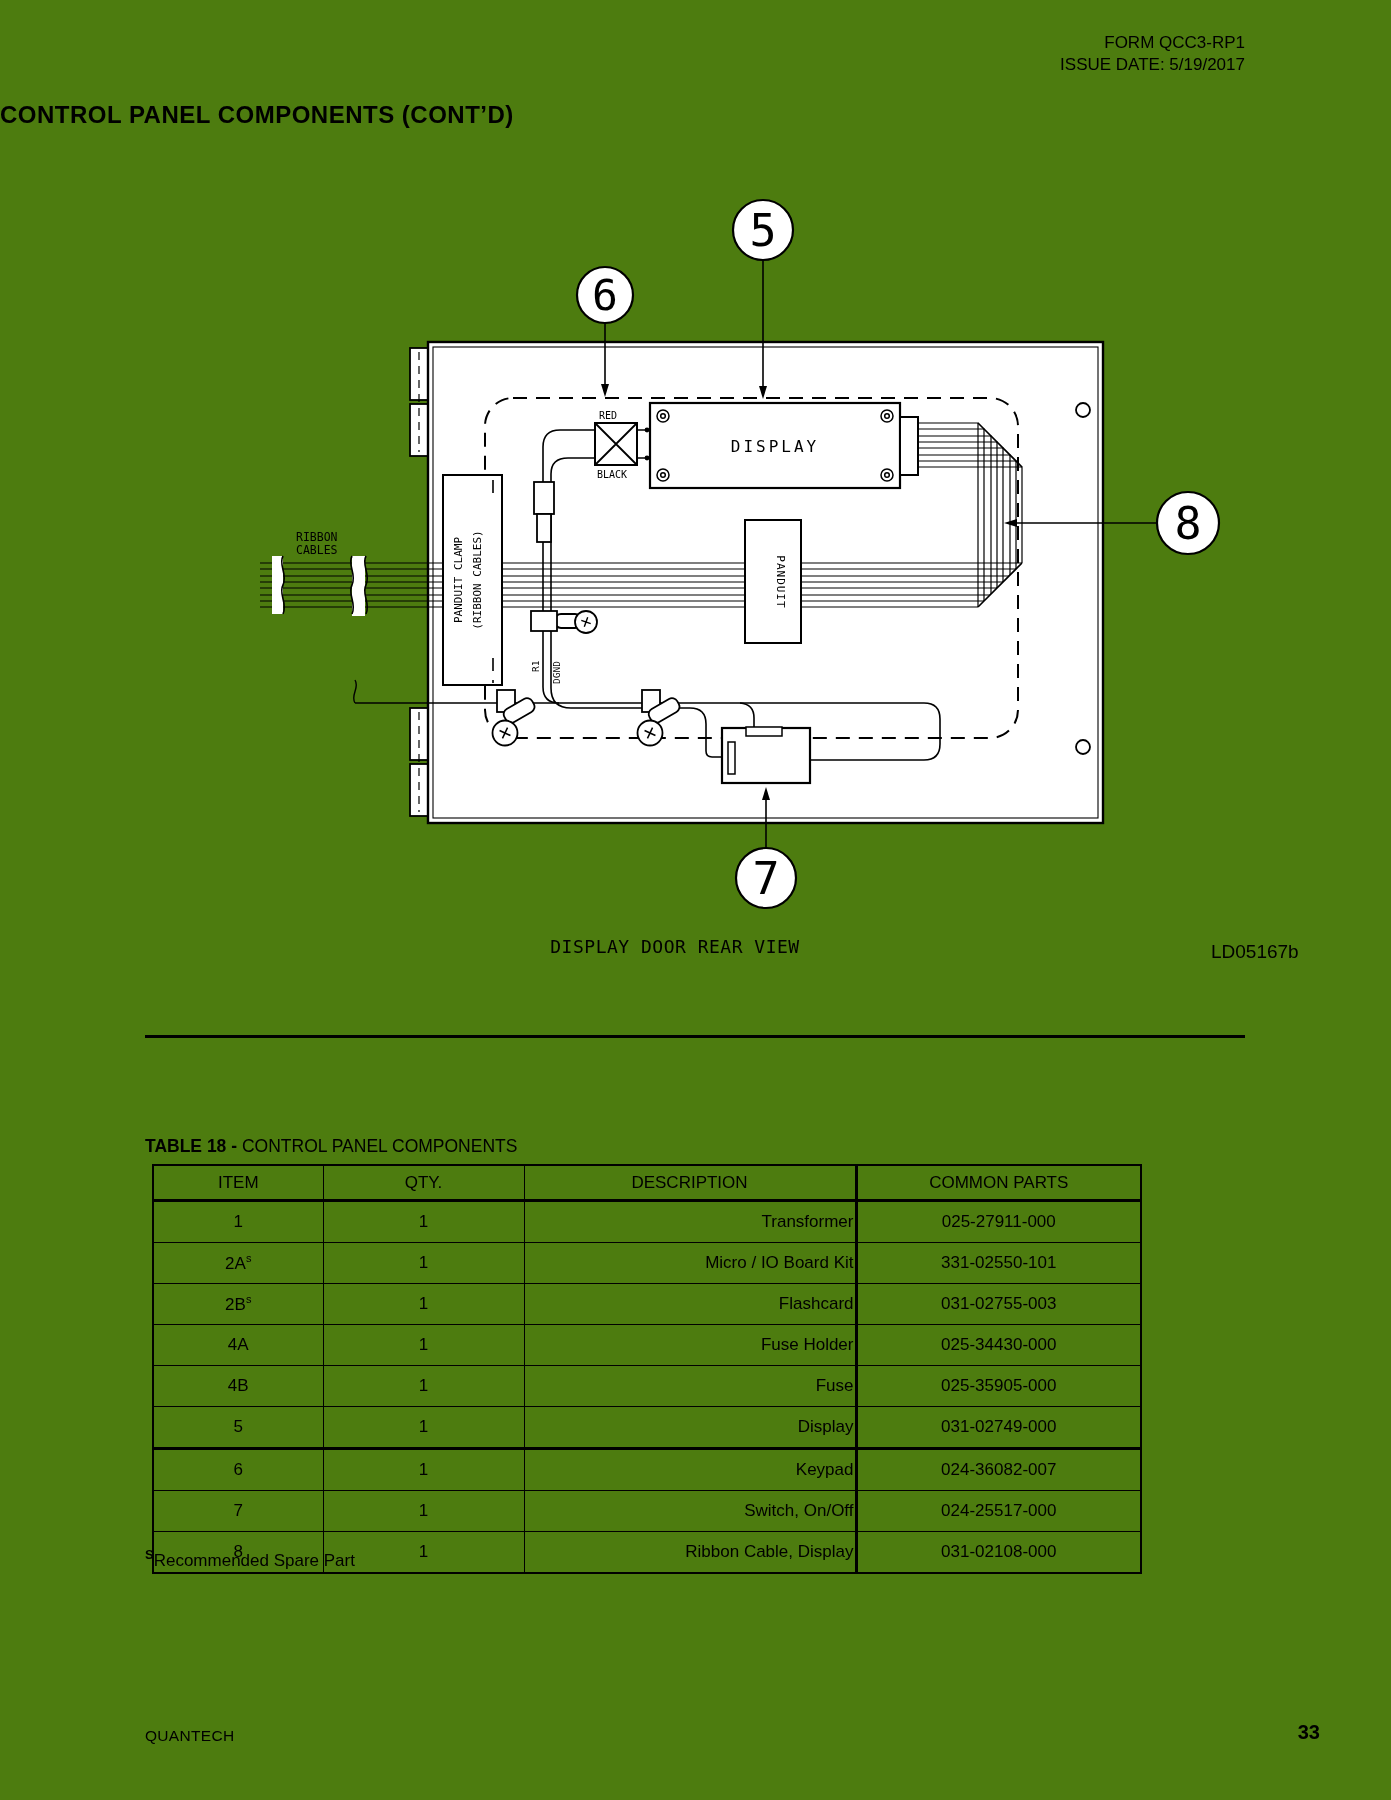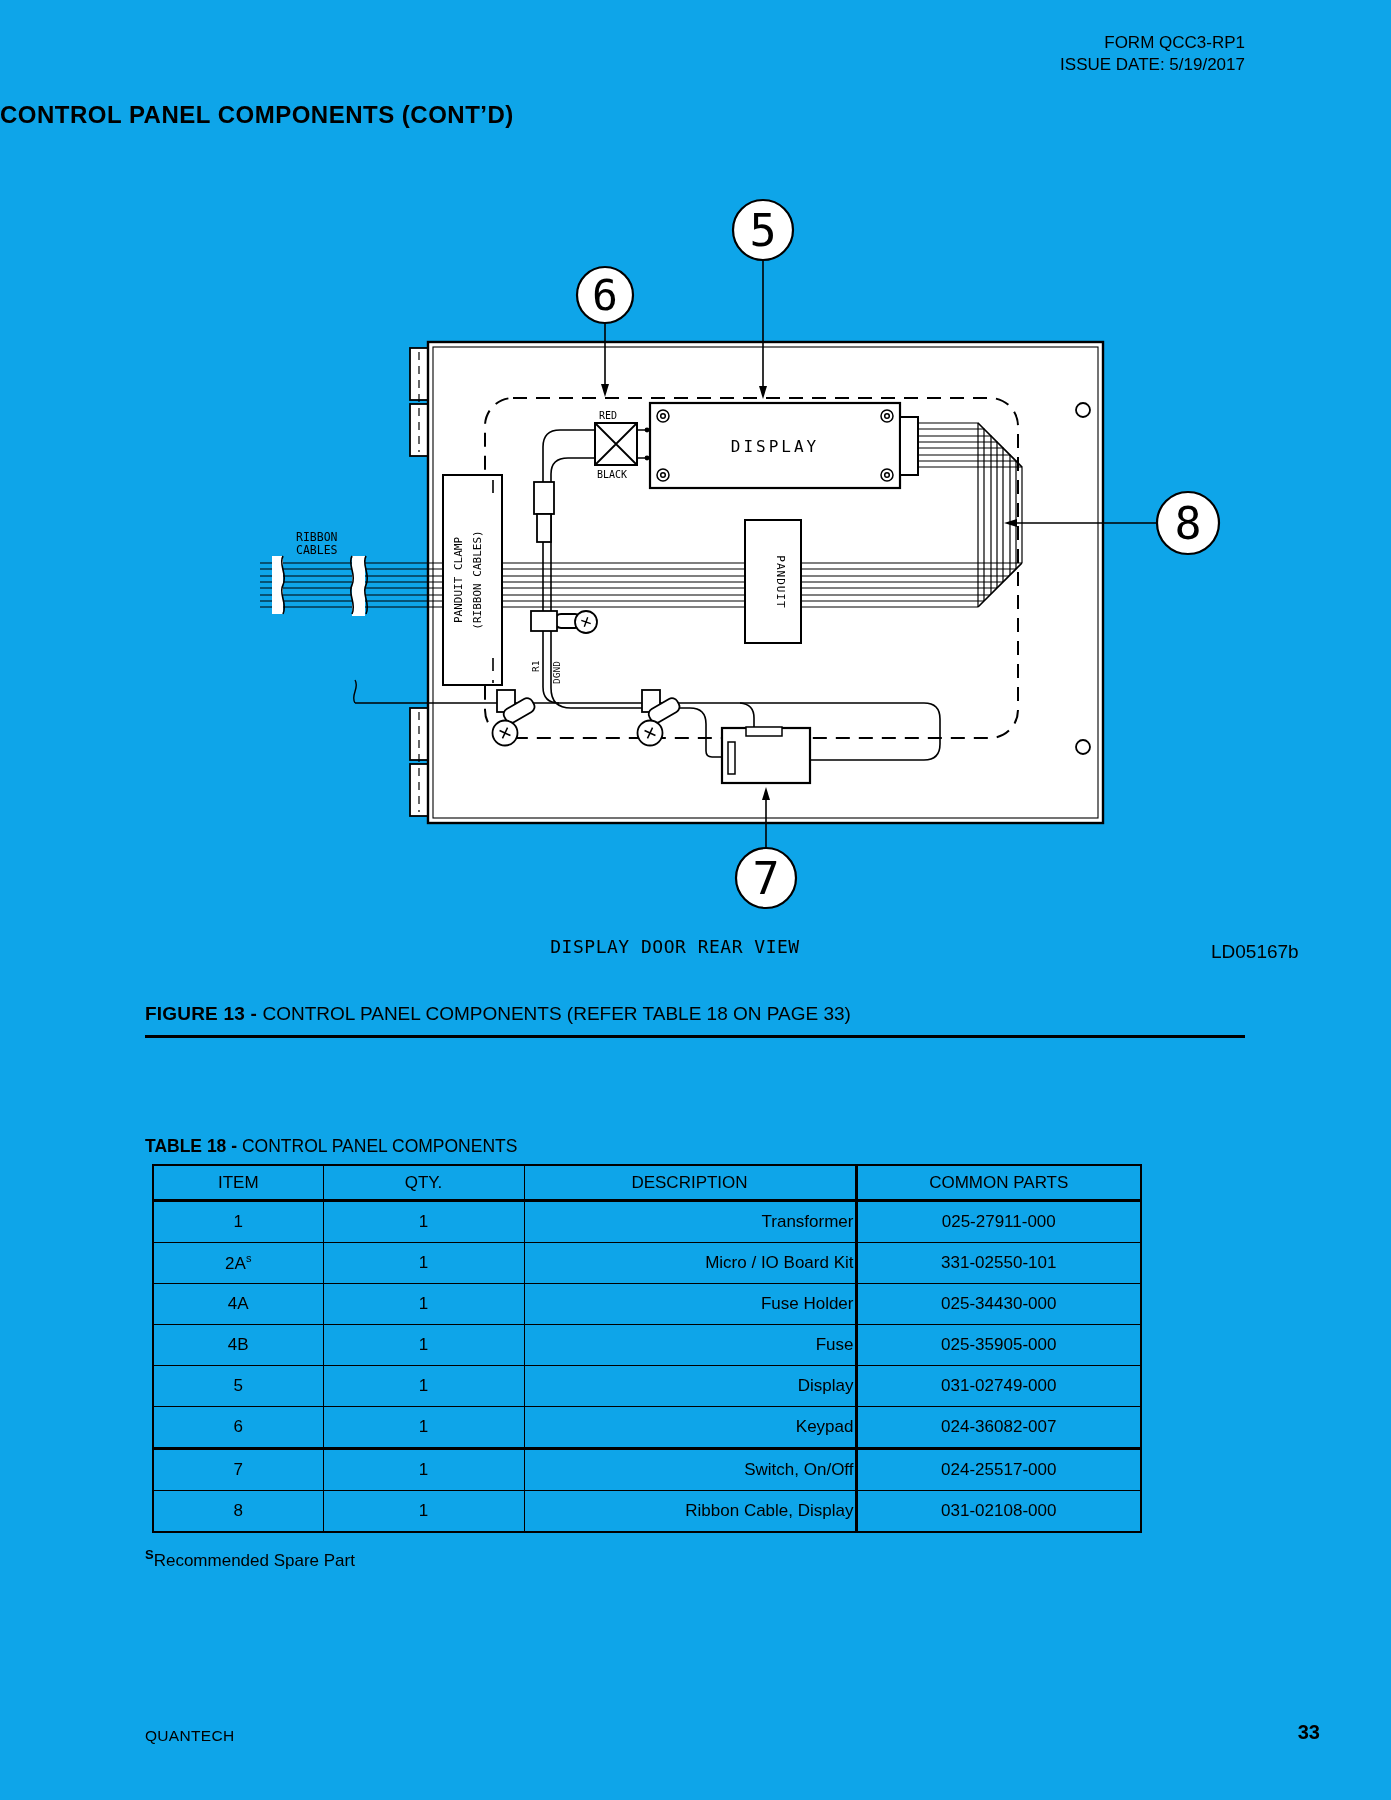--- a/index.html
+++ b/index.html
@@ -1,17 +1,17 @@
 <!DOCTYPE html>
 <html><head>
 <meta charset="utf-8">
 <style>
   html,body{margin:0;padding:0;background:#888;}
   .page{
-    position:relative;width:1391px;height:1800px;background:#0ea5e9;
+    position:relative;width:1391px;height:1800px;background:#4d7c0f;
     font-family:"Liberation Sans",sans-serif;color:#000;overflow:hidden;
     margin:0 auto;
   }
   .abs{position:absolute;}
   .hdr{top:32px;right:146px;text-align:right;font-size:17px;line-height:22px;}
   .title{top:101px;left:0;right:0;text-align:left;font-size:24px;font-weight:bold;letter-spacing:.5px;}
   svg text{fill:#000;}
   .cad{font-family:"DejaVu Sans Mono",monospace;}
   .drawing-caption{top:936px;left:475px;width:400px;text-align:center;
     font-family:"DejaVu Sans Mono",monospace;font-size:18px;letter-spacing:.5px;white-space:nowrap;}
@@ -197,21 +197,20 @@
       <line x1="1156" y1="523" x2="1014" y2="523" stroke="#000" stroke-width="1.6"></line>
       <polygon points="1004,523 1017,519 1017,527" fill="#000"></polygon>
       <circle cx="1188" cy="523" r="31" fill="#fff" stroke="#000" stroke-width="2.2"></circle>
       <text class="cad" x="1188" y="539" font-size="45" text-anchor="middle">8</text>
     </g>
   </svg>
 
   <div class="abs drawing-caption">DISPLAY DOOR REAR VIEW</div>
   <div class="abs drawing-code">LD05167b</div>
 
-  <div class="abs fig-caption"><b>FIGURE 13 - </b><span>CONTROL PANEL COMPONENTS (REFER TABLE 18 ON PAGE 33)</span></div>
   <div class="abs rule"></div>
 
   <div class="abs tbl-heading"><b>TABLE 18 - </b><span>CONTROL PANEL COMPONENTS</span></div>
 
   <table class="parts">
     <colgroup>
         <col style="width:170px">
         <col style="width:201px">
         <col style="width:332px">
         <col style="width:285px">
@@ -231,20 +230,26 @@
           <td class="desc">Transformer</td>
           <td>025-27911-000</td>
         </tr>
         <tr>
           <td>2A<sup>s</sup></td>
           <td>1</td>
           <td class="desc">Micro / IO Board Kit</td>
           <td>331-02550-101</td>
         </tr>
         <tr>
+          <td>2B<sup>s</sup></td>
+          <td>1</td>
+          <td class="desc">Flashcard</td>
+          <td>031-02755-003</td>
+        </tr>
+        <tr>
           <td>4A</td>
           <td>1</td>
           <td class="desc">Fuse Holder</td>
           <td>025-34430-000</td>
         </tr>
         <tr>
           <td>4B</td>
           <td>1</td>
           <td class="desc">Fuse</td>
           <td>025-35905-000</td>

